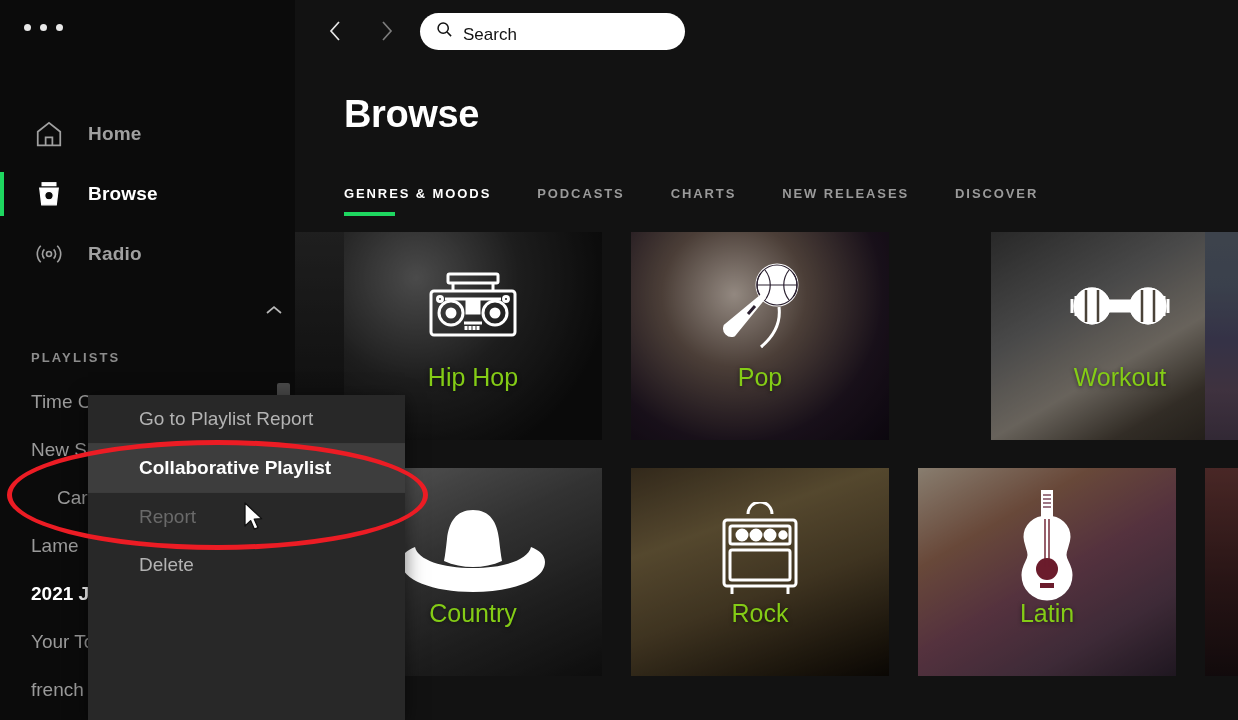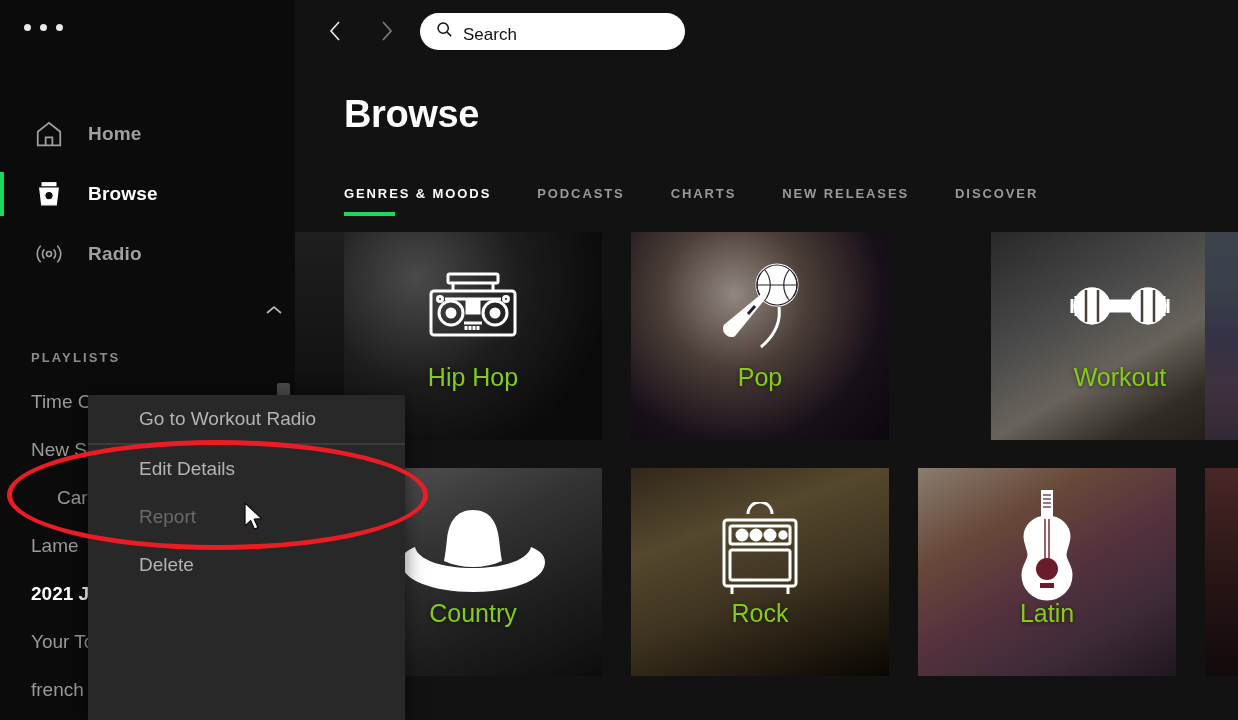--- a/index.html
+++ b/index.html
@@ -426,24 +426,24 @@
         <div class="cap">Latin</div>
       </div>
 
       <div class="card" style="left:910px;top:238px;width:60px;">
         <div class="art" style="background:linear-gradient(180deg,#6c3a38,#3a1e1f 55%,#1a1012);"></div>
       </div>
     </div>
   </div>
 
   <div id="context-menu">
-    <div class="menu-item">Go to Workout Radio</div>
+    <div class="menu-item">Go to Playlist Report</div>
     <div class="menu-sep"></div>
+    <div class="menu-item hovered">Collaborative Playlist</div>
     <div class="menu-sep"></div>
-    <div class="menu-item">Edit Details</div>
     <div class="menu-item disabled">Report</div>
     <div class="menu-item">Delete</div>
   </div>
 
   <div id="annotation-ellipse"></div>
 
   <div id="cursor">
     <svg width="22" height="32" viewBox="0 0 22 32">
       <path d="M2 1 2 24 7.6 18.6 11.4 27.2 15 25.6 11.3 17.2 18.6 16.6z" fill="#fff" stroke="#111" stroke-width="1.3" stroke-linejoin="round"></path>
     </svg>

